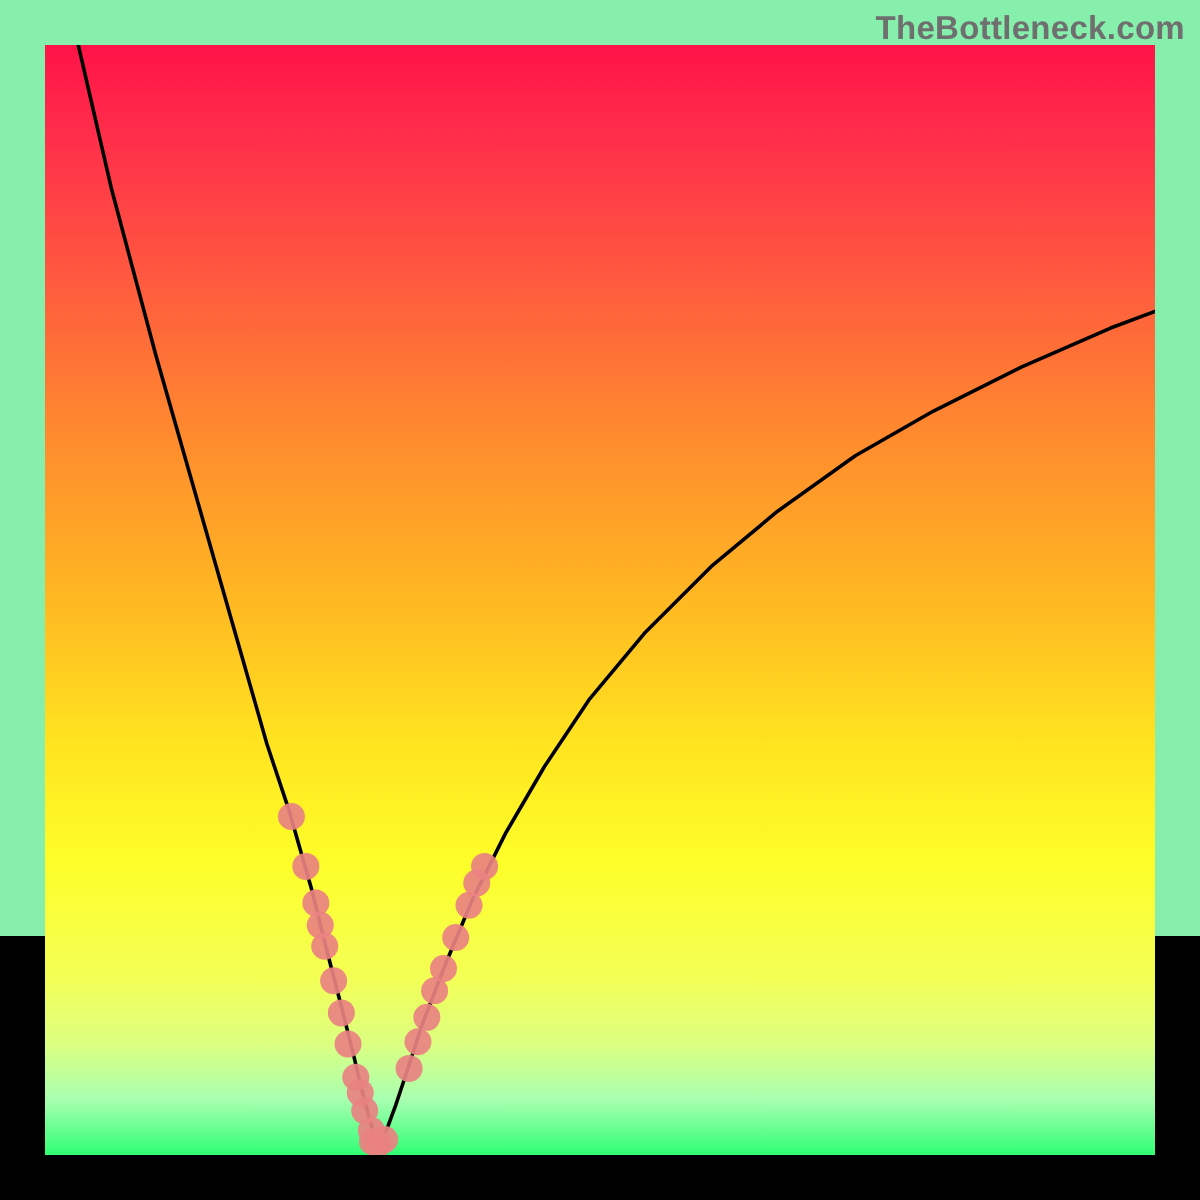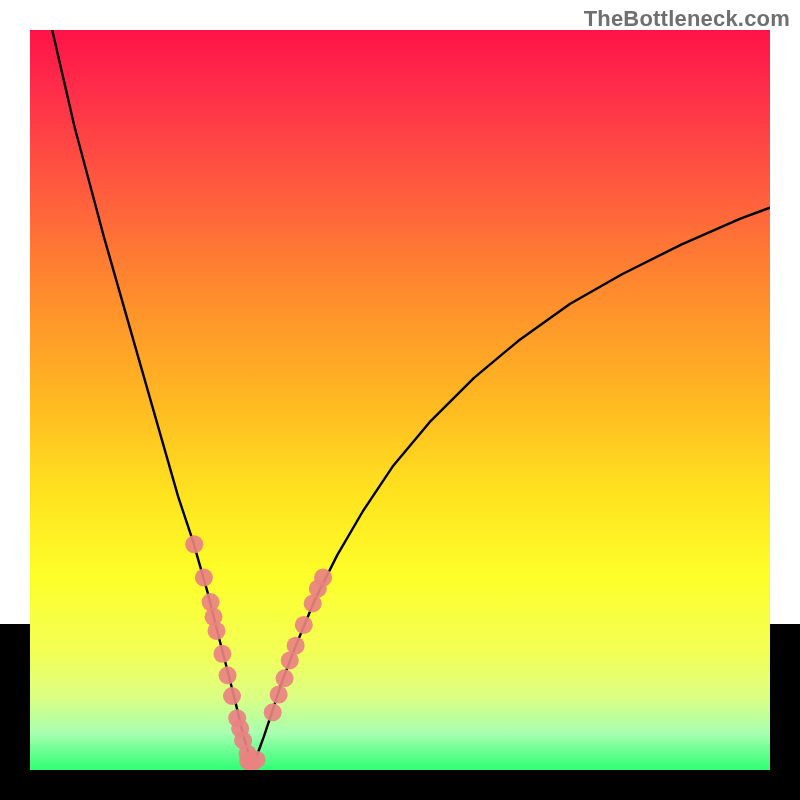--- a/index.html
+++ b/index.html
@@ -1,21 +1,21 @@
 <!DOCTYPE html>
 <html><head>
 <meta charset="utf-8">
 <style>
   * { margin: 0; padding: 0; box-sizing: border-box; }
   html, body { width: 800px; height: 800px; overflow: hidden; background: #000; }
   .stage {
     position: relative;
     width: 800px;
     height: 624px;
-    background: #ffffff;
+    background: #86efac;
     padding-left: 44px;
   }
   .plot-area {
     position: absolute;
     left: 30px;
     top: 30px;
     width: 740px;
     height: 740px;
     background: linear-gradient(to bottom,
       #ff1347 0%,

